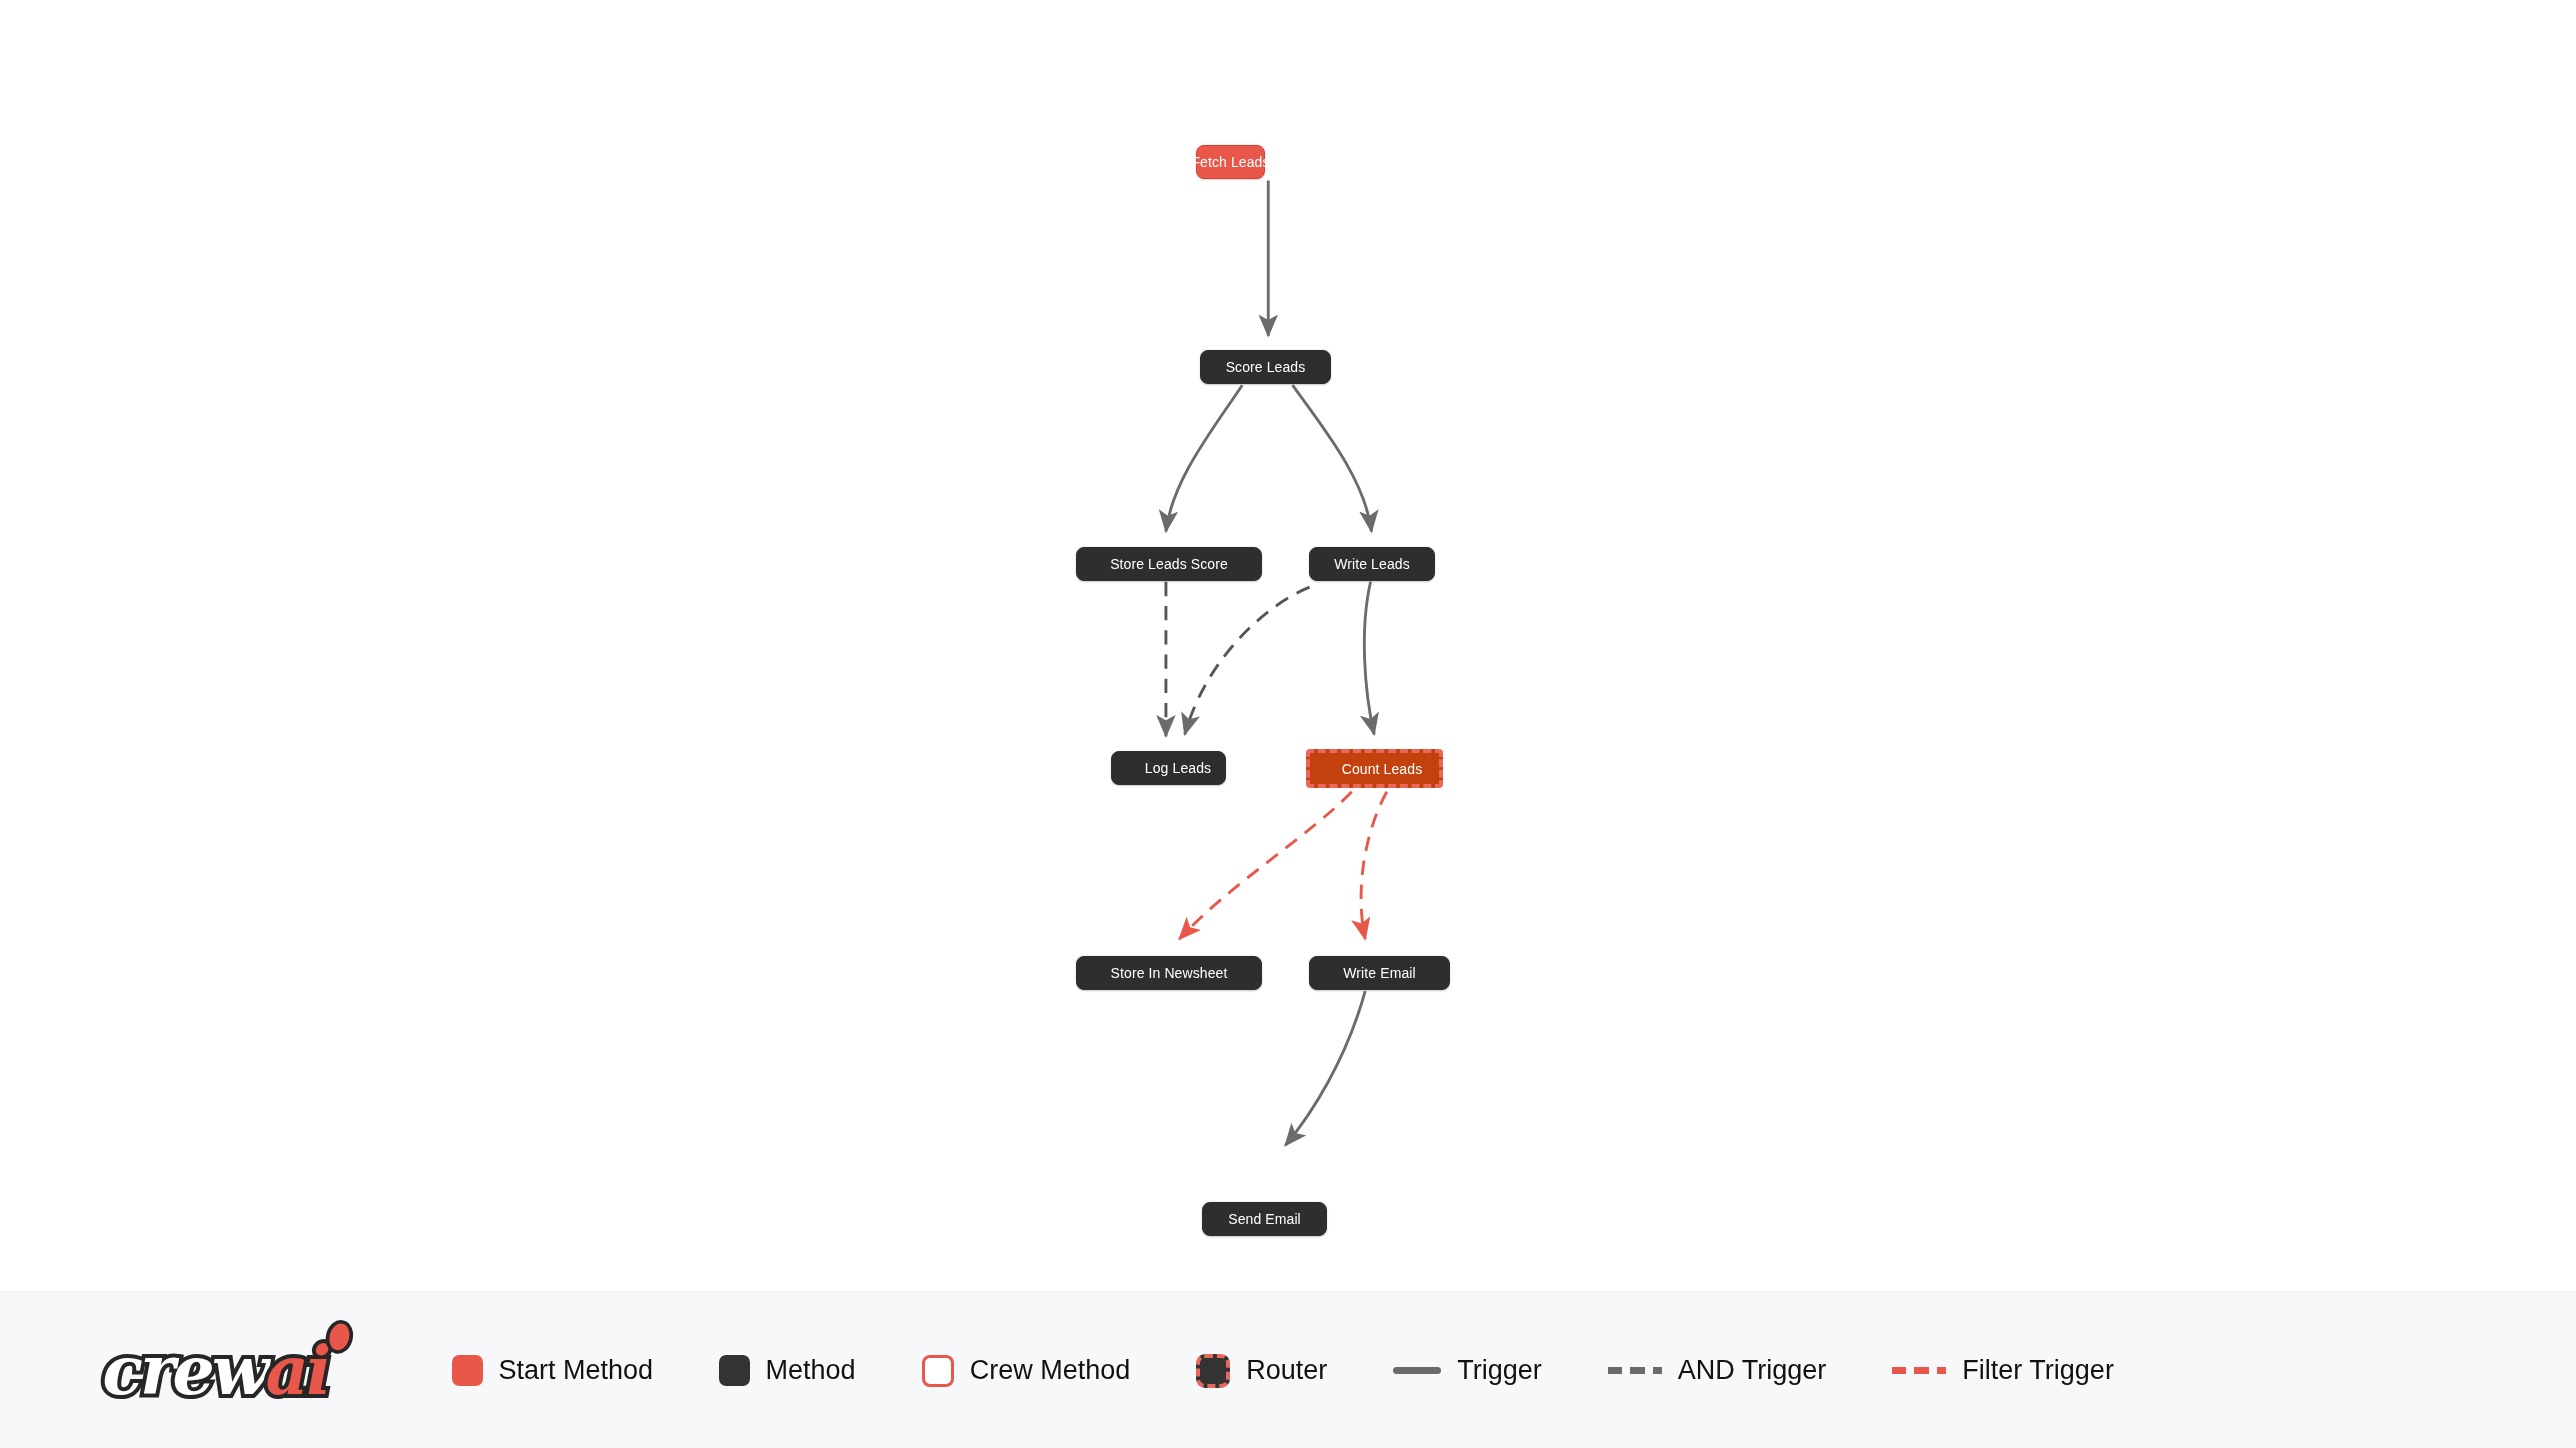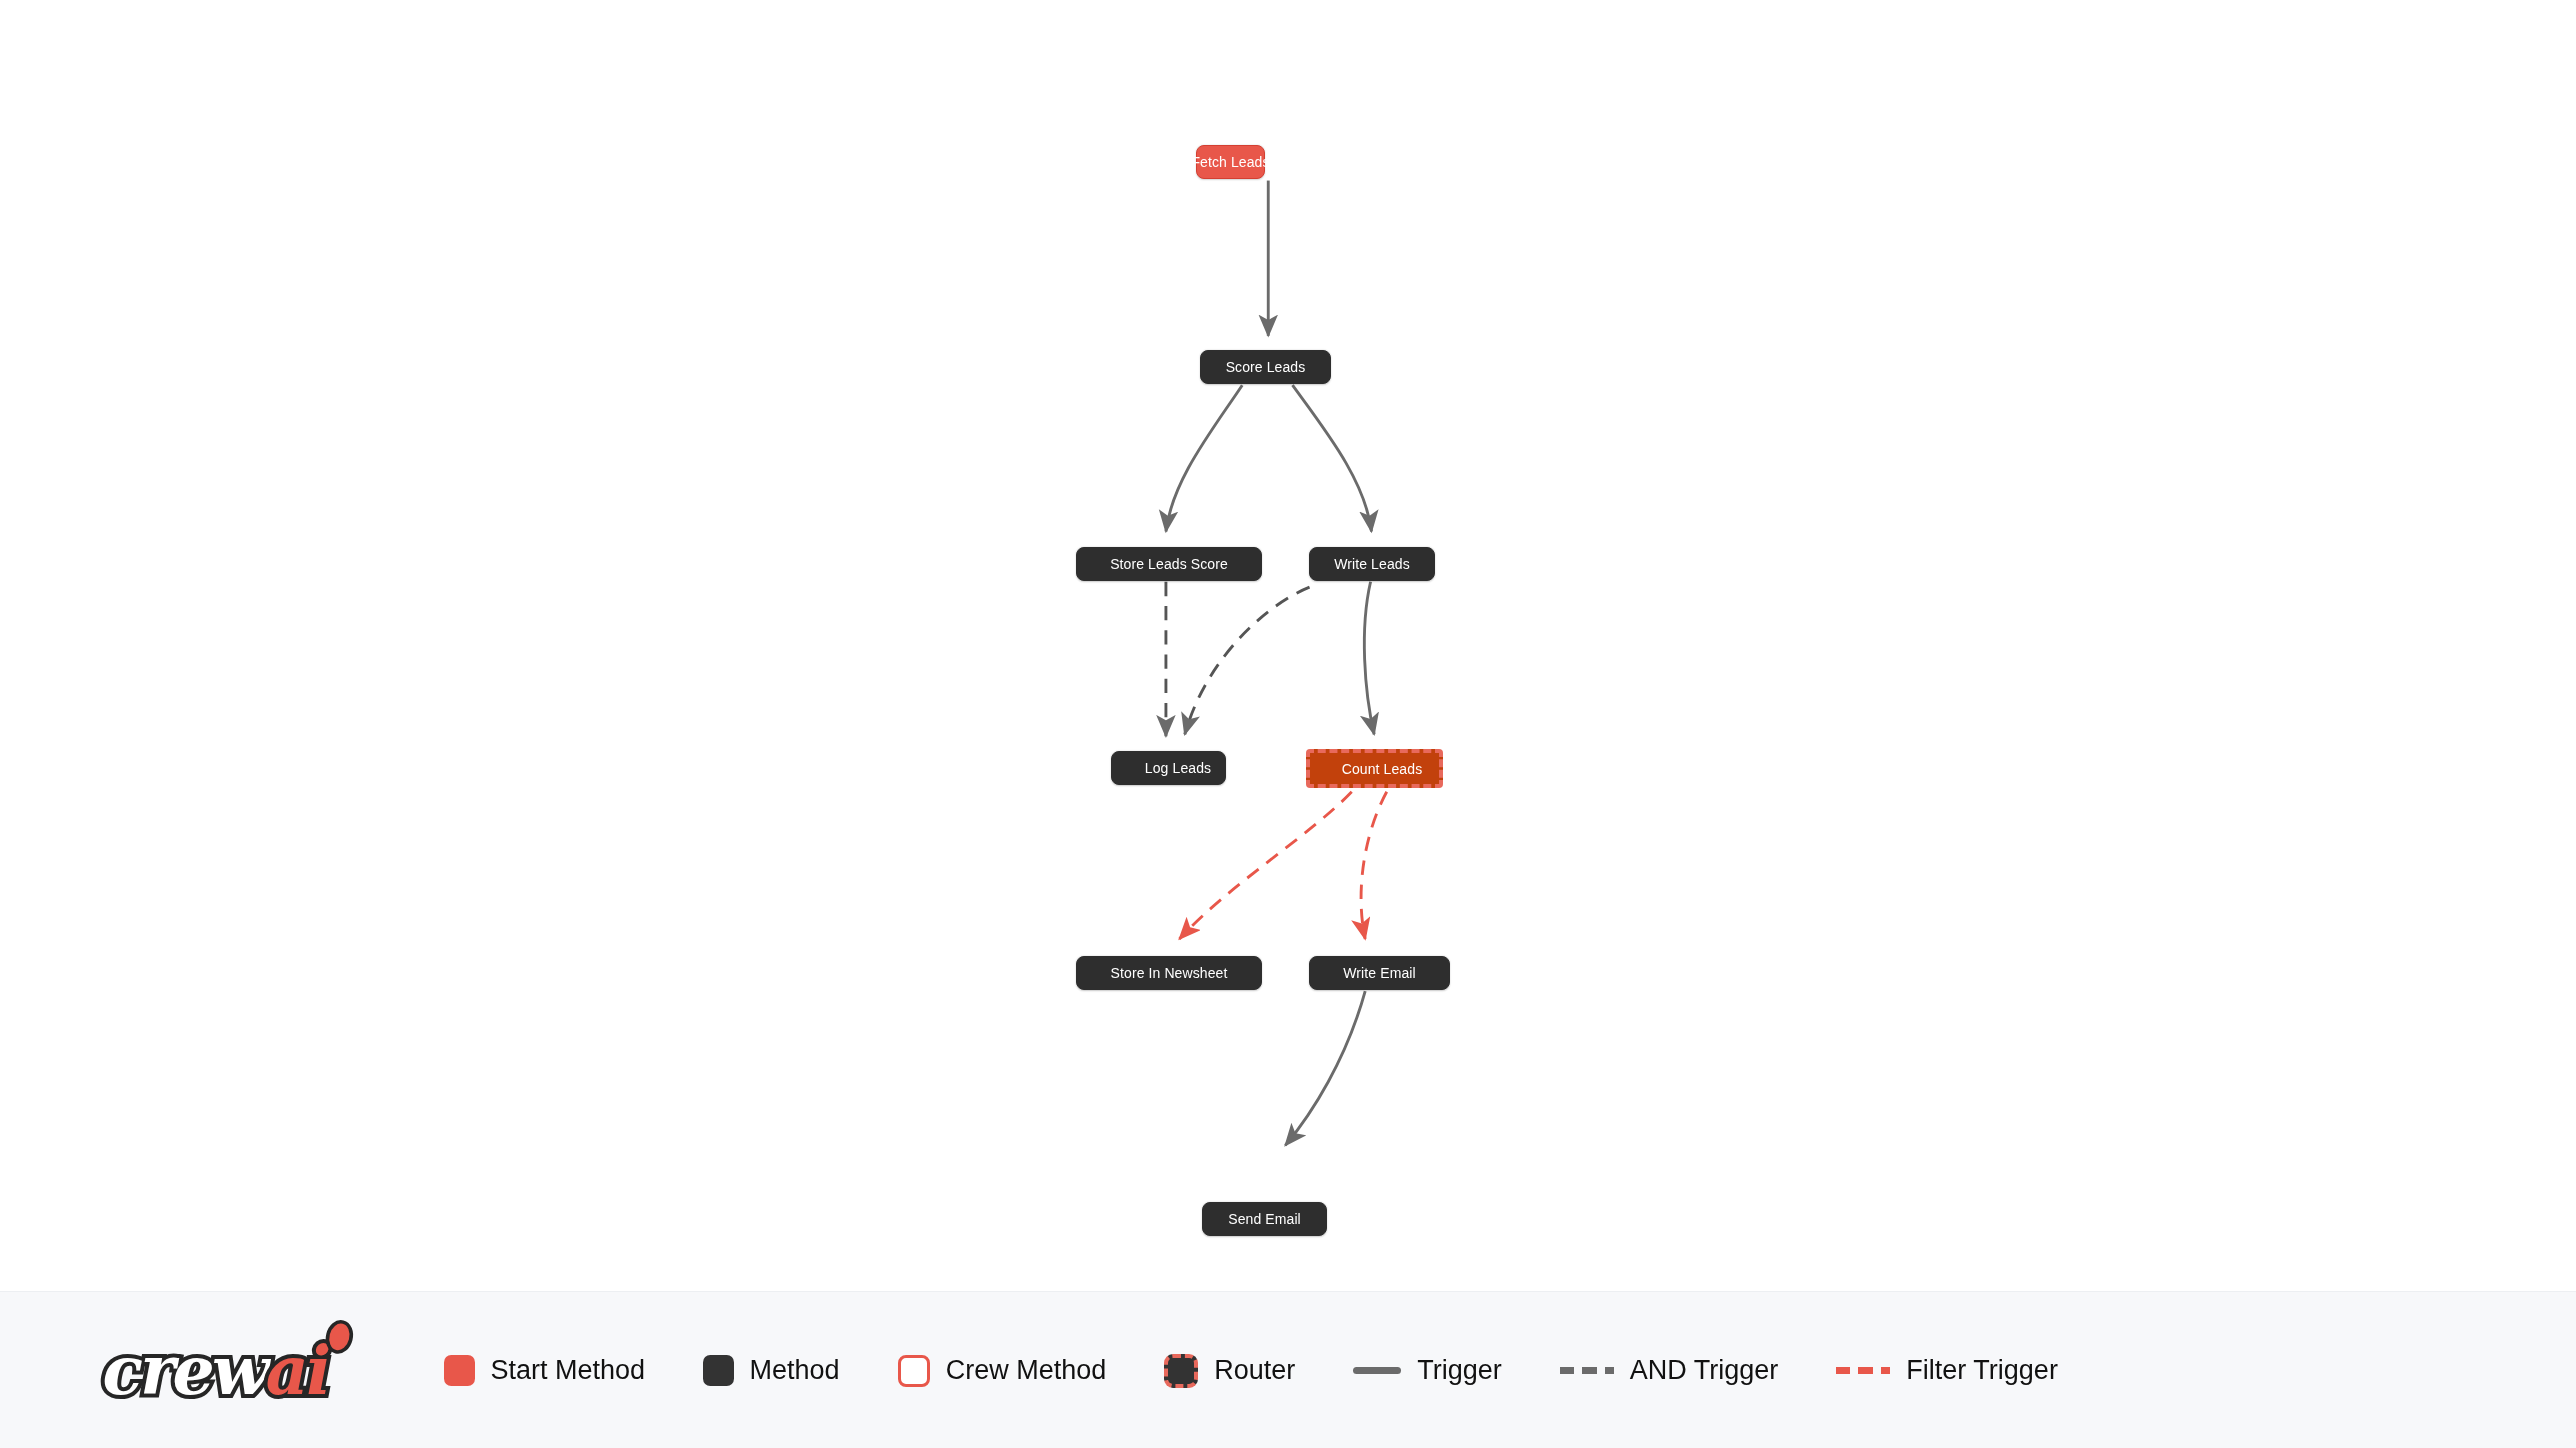--- a/index.html
+++ b/index.html
@@ -56,21 +56,21 @@
 
   
   #legend {
     position: absolute; left: 0; top: 1291px;
     width: 2576px; height: 158px;
     background: #f7f8fa;
     border-top: 0.9px solid #edeff2;
     display: flex;
     align-items: center;
     padding-left: 99px;
-    gap: 8px;
+    gap: 16px;
   }
   #brand {
     position: relative;
     width: 296px; height: 108px;
     flex: 0 0 auto;
     margin-right: 41px;
   }
   #brand svg { display:block; }
 
   .legend-item {

